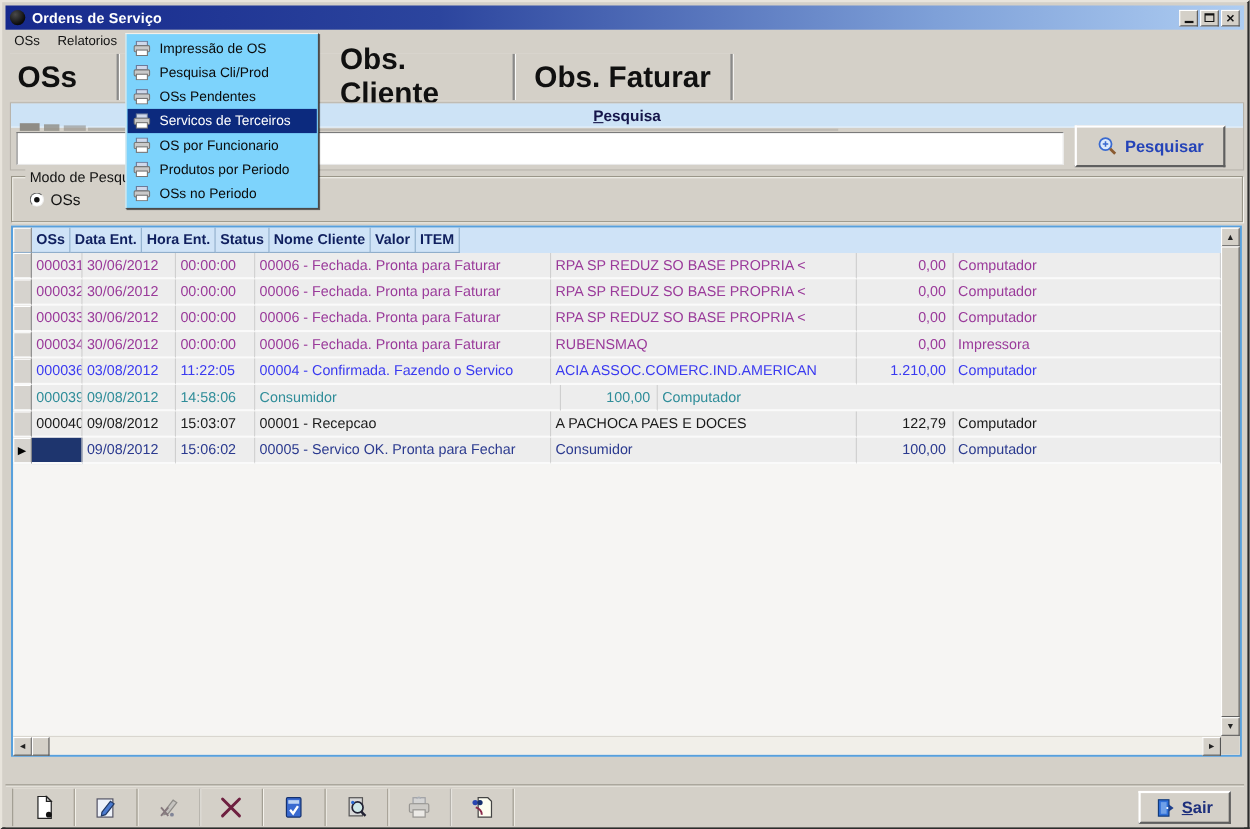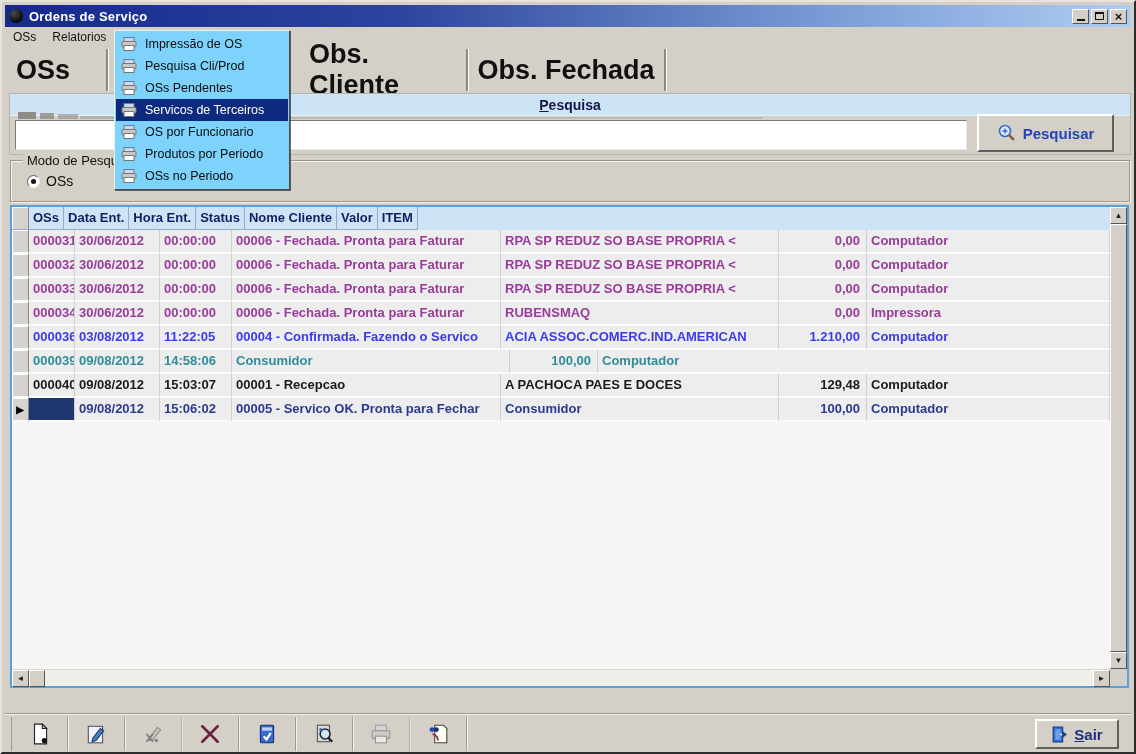--- a/index.html
+++ b/index.html
@@ -83,21 +83,21 @@
     border-right:1px solid #8a8a8a !important; border-bottom:1px solid #8a8a8a;
     box-shadow:inset 1px 1px 0 #fff; text-align:center;}
   .c-os{ width:46px; }
   .c-date{ width:85px; }
   .c-time{ width:72px; }
   .c-status{ width:269px; }
   .c-client{ width:278px; }
   .c-valor{ width:88px; text-align:right; padding-right:6px;}
   .c-item{ flex:1 1 auto; }
   .grid-rows{ display:flex; flex-direction:column; }
-  .grow{ height:24px; display:flex; background:#ededed; font-size:13px; font-weight:bold; }
+  .grow{ height:24px; display:flex; background:#ededed; font-size:13px; font-weight:normal; }
   .grow .gcell{ border-right:1px solid #cfcfcf; border-bottom:2px solid #fafafa; line-height:22px;}
   .grow .c-ind .indic{ color:#000; font-size:10px; line-height:22px; }
   .grow.selected .c-os{ background:#1e356e; color:#1e356e; }
   .grid-empty{ flex:1; background:#f6f5f3; }
   
   .hscroll{ height:17px; display:flex; background:#f1efe9; border-top:1px solid #d9d6cf;}
   .sbtn{ width:17px; height:17px; flex:none; background:#d4d0c8;
     border:1px solid; border-color:#fff #555 #555 #fff;
     display:flex; align-items:center; justify-content:center;
     font-size:8px; color:#222; line-height:1;}
@@ -151,21 +151,21 @@
 
 <div class="mitem">OSs</div>
     <div class="mitem">Relatorios</div>
   </div>
 
 <div class="tabstrip">
 
 <div class="tab">OSs</div>
     <div class="tab">S</div>
     <div class="tab">Obs. Cliente</div>
-    <div class="tab">Obs. Fechada</div>
+    <div class="tab">Obs. Faturar</div>
   </div>
 
 <div class="search-panel">
   <div class="search-head">
     <span class="first-ul">Pesquisa</span>
   </div>
   <input class="search-input" type="text" value="" style="">
   <div class="btn-pesquisar">
     <svg viewBox="0 0 20 20" width="20" height="20">
       <circle cx="8" cy="8" r="5.5" fill="#dce9fa" stroke="#3a6ad0" stroke-width="1.6"></circle>
@@ -273,21 +273,21 @@
           <div class="gcell c-valor">100,00</div>
           <div class="gcell c-item">Computador</div>
         </div>
         <div class="grow" style="color: rgb(26, 26, 26);">
           <div class="gcell c-ind"><span class="indic"></span></div>
           <div class="gcell c-os">000040</div>
           <div class="gcell c-date">09/08/2012</div>
           <div class="gcell c-time">15:03:07</div>
           <div class="gcell c-status">00001 - Recepcao</div>
           <div class="gcell c-client">A PACHOCA PAES E DOCES</div>
-          <div class="gcell c-valor">129,48</div>
+          <div class="gcell c-valor">122,79</div>
           <div class="gcell c-item">Computador</div>
         </div>
         <div class="grow selected" style="color: rgb(43, 58, 143);">
           <div class="gcell c-ind"><span class="indic">▶</span></div>
           <div class="gcell c-os"></div>
           <div class="gcell c-date">09/08/2012</div>
           <div class="gcell c-time">15:06:02</div>
           <div class="gcell c-status">00005 - Servico OK. Pronta para Fechar</div>
           <div class="gcell c-client">Consumidor</div>
           <div class="gcell c-valor">100,00</div>

